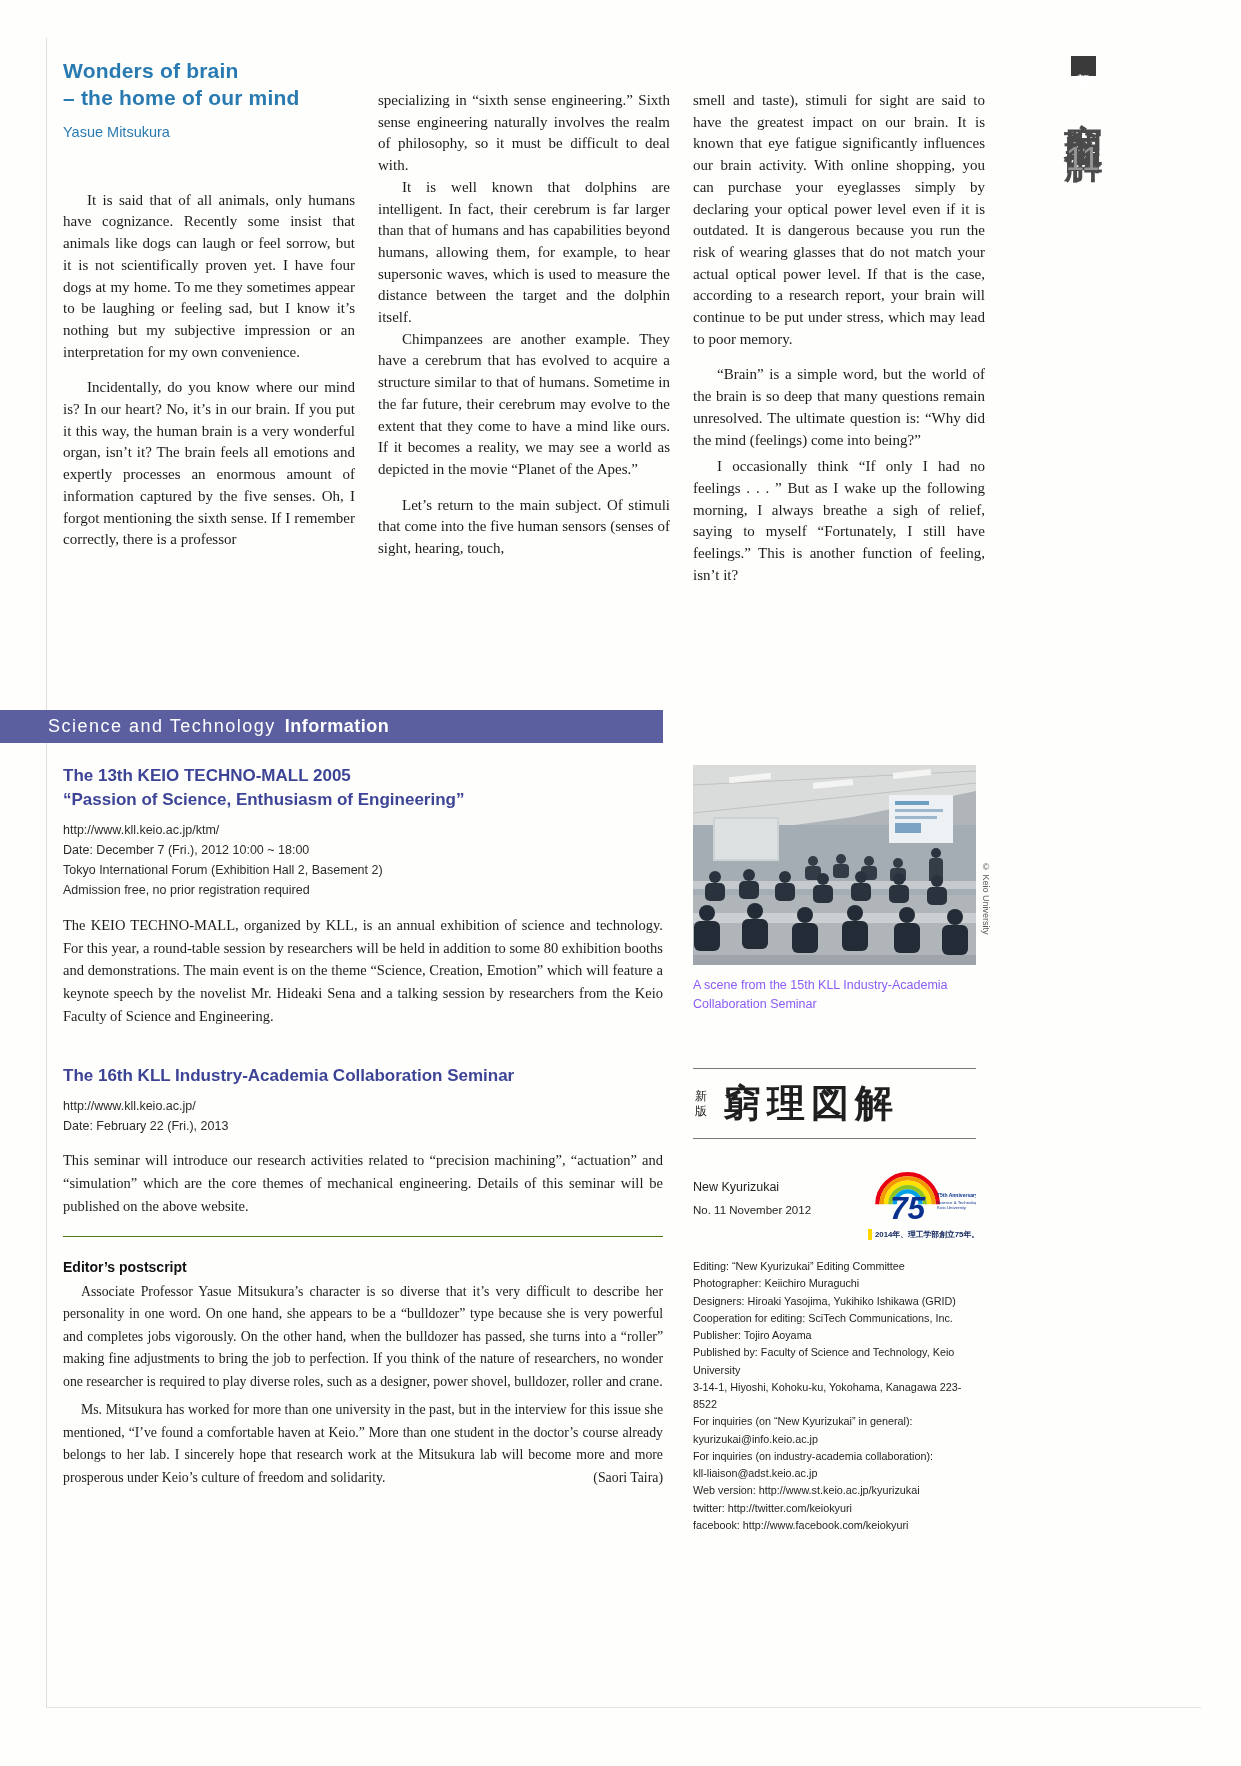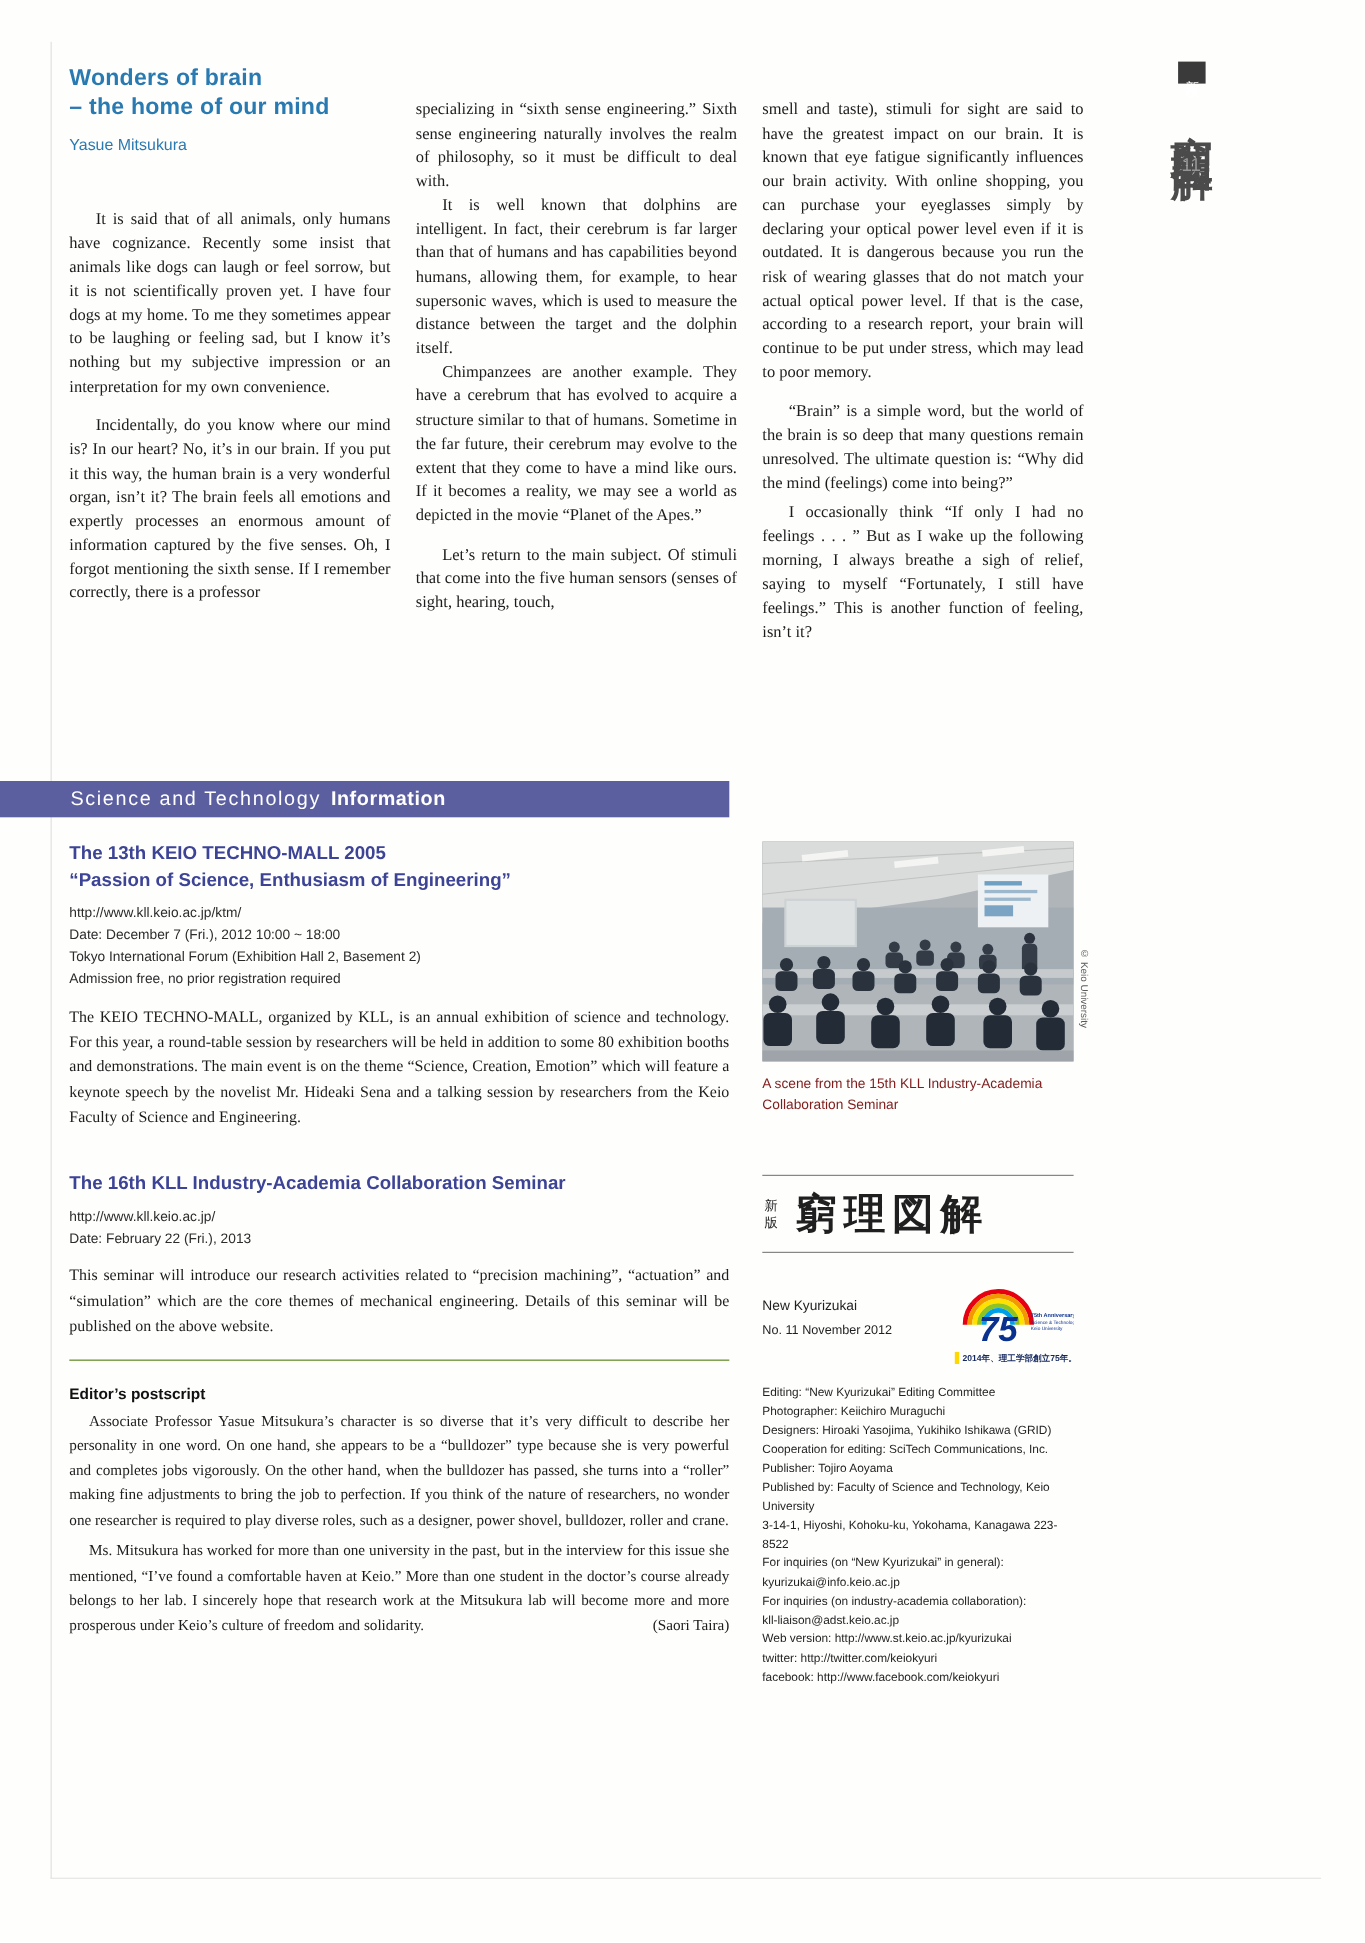--- a/index.html
+++ b/index.html
@@ -37,27 +37,27 @@
   .side-edition {
     background:#3a3a3a; color:#ffffff; writing-mode:vertical-rl; text-orientation:upright;
     font-size:13px; line-height:1; padding:7px 6px; letter-spacing:3px;
     font-family:"DejaVu Serif", serif;
   }
   .side-title {
     writing-mode:vertical-rl; text-orientation:upright;
     font-size:38px; color:#4b4b4b; letter-spacing:8px; font-weight:bold;
     font-family:"DejaVu Serif", serif;
   }
-  .side-page { font-family:"Liberation Sans", sans-serif; font-size:17px; color:#959595; }
+  .side-page { font-family:"Liberation Sans", sans-serif; font-size:33px; color:#959595; }
 
   
   .banner {
     position:absolute; top:710px; left:0; width:663px; height:33px; background:#5b5fa0;
     color:#ffffff; font-family:"Liberation Sans", sans-serif; font-size:18px;
-    display:flex; align-items:center; padding-left:64px; letter-spacing:1.5px;
+    display:flex; align-items:center; padding-left:48px; letter-spacing:1.5px;
   }
   .banner .bold-part { font-weight:bold; margin-left:9px; letter-spacing:0.5px; }
 
   
   .events { position:absolute; left:63px; top:764px; width:600px; }
   .event-title {
     font-family:"Liberation Sans", sans-serif; font-weight:bold;
     color:#3d4496; font-size:17px; line-height:1.4;
   }
   .event-title span { display:block; }
@@ -78,21 +78,21 @@
   .ps-para .sig { float:right; text-indent:0; }
 
   
   .photo-wrap { position:absolute; left:693px; top:765px; width:283px; height:200px;
                 background:#b3b8bc; }
   .photo-wrap svg { display:block; width:100%; height:100%; }
   .photo-credit { position:absolute; left:981px; top:862px; writing-mode:vertical-rl;
                   font-family:"Liberation Sans", sans-serif; font-size:9px; color:#5a5a5a; }
   .photo-caption { position:absolute; left:693px; top:976px; width:283px;
                    font-family:"Liberation Sans", sans-serif; font-size:12.5px;
-                   line-height:1.55; color:#7f1d1d; }
+                   line-height:1.55; color:#8b5cf6; }
 
   
   .colophon { position:absolute; left:693px; top:1068px; width:283px;
               font-family:"Liberation Sans", sans-serif; }
   .logo-box { border-top:1px solid #7a7a7a; border-bottom:1px solid #7a7a7a;
               padding:9px 2px; display:flex; align-items:center; gap:12px; }
   .logo-edition { font-size:12px; color:#222; font-family:"DejaVu Serif", serif; width:16px; line-height:1.2; }
   .logo-title { font-size:38px; font-weight:bold; color:#1f1f1f; letter-spacing:6px;
                 font-family:"DejaVu Serif", serif; white-space:nowrap; }
   .issue-row { display:flex; justify-content:space-between; margin-top:16px; align-items:center; }

